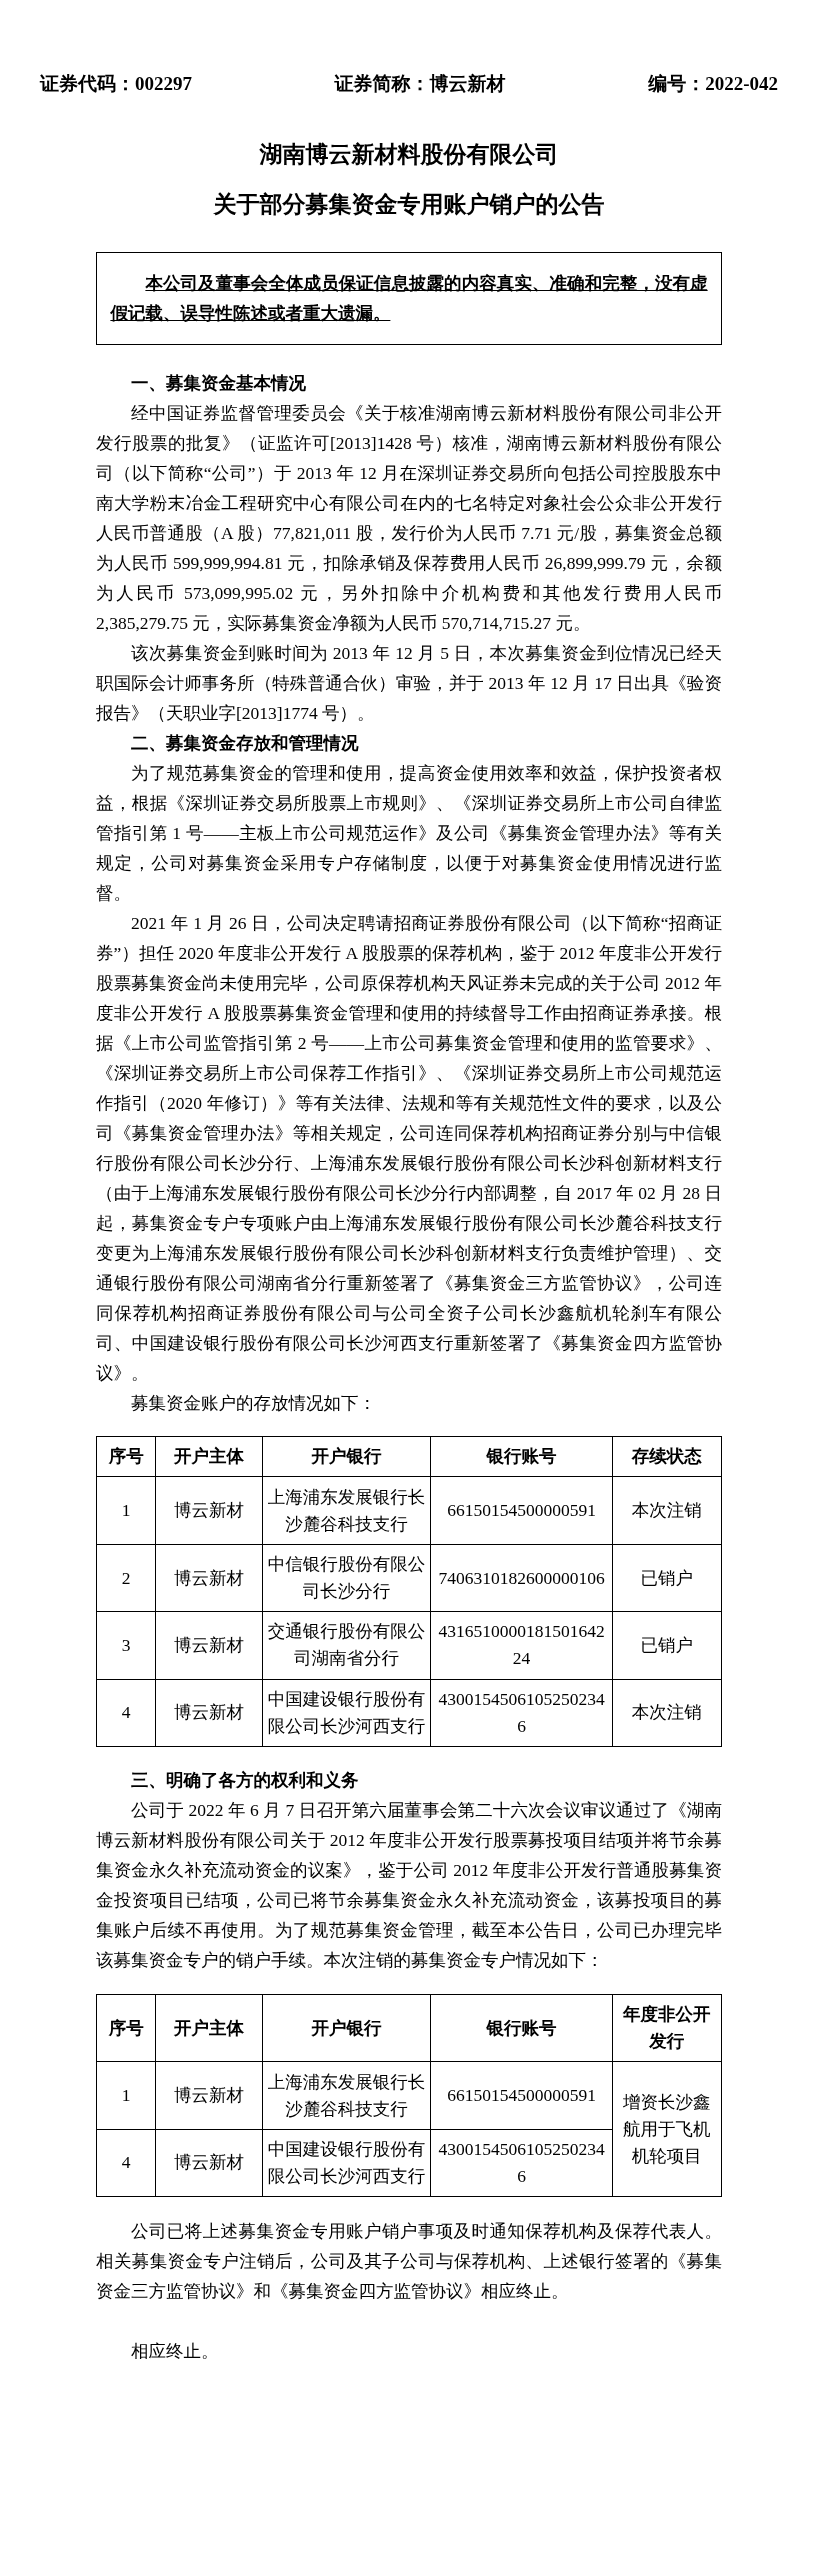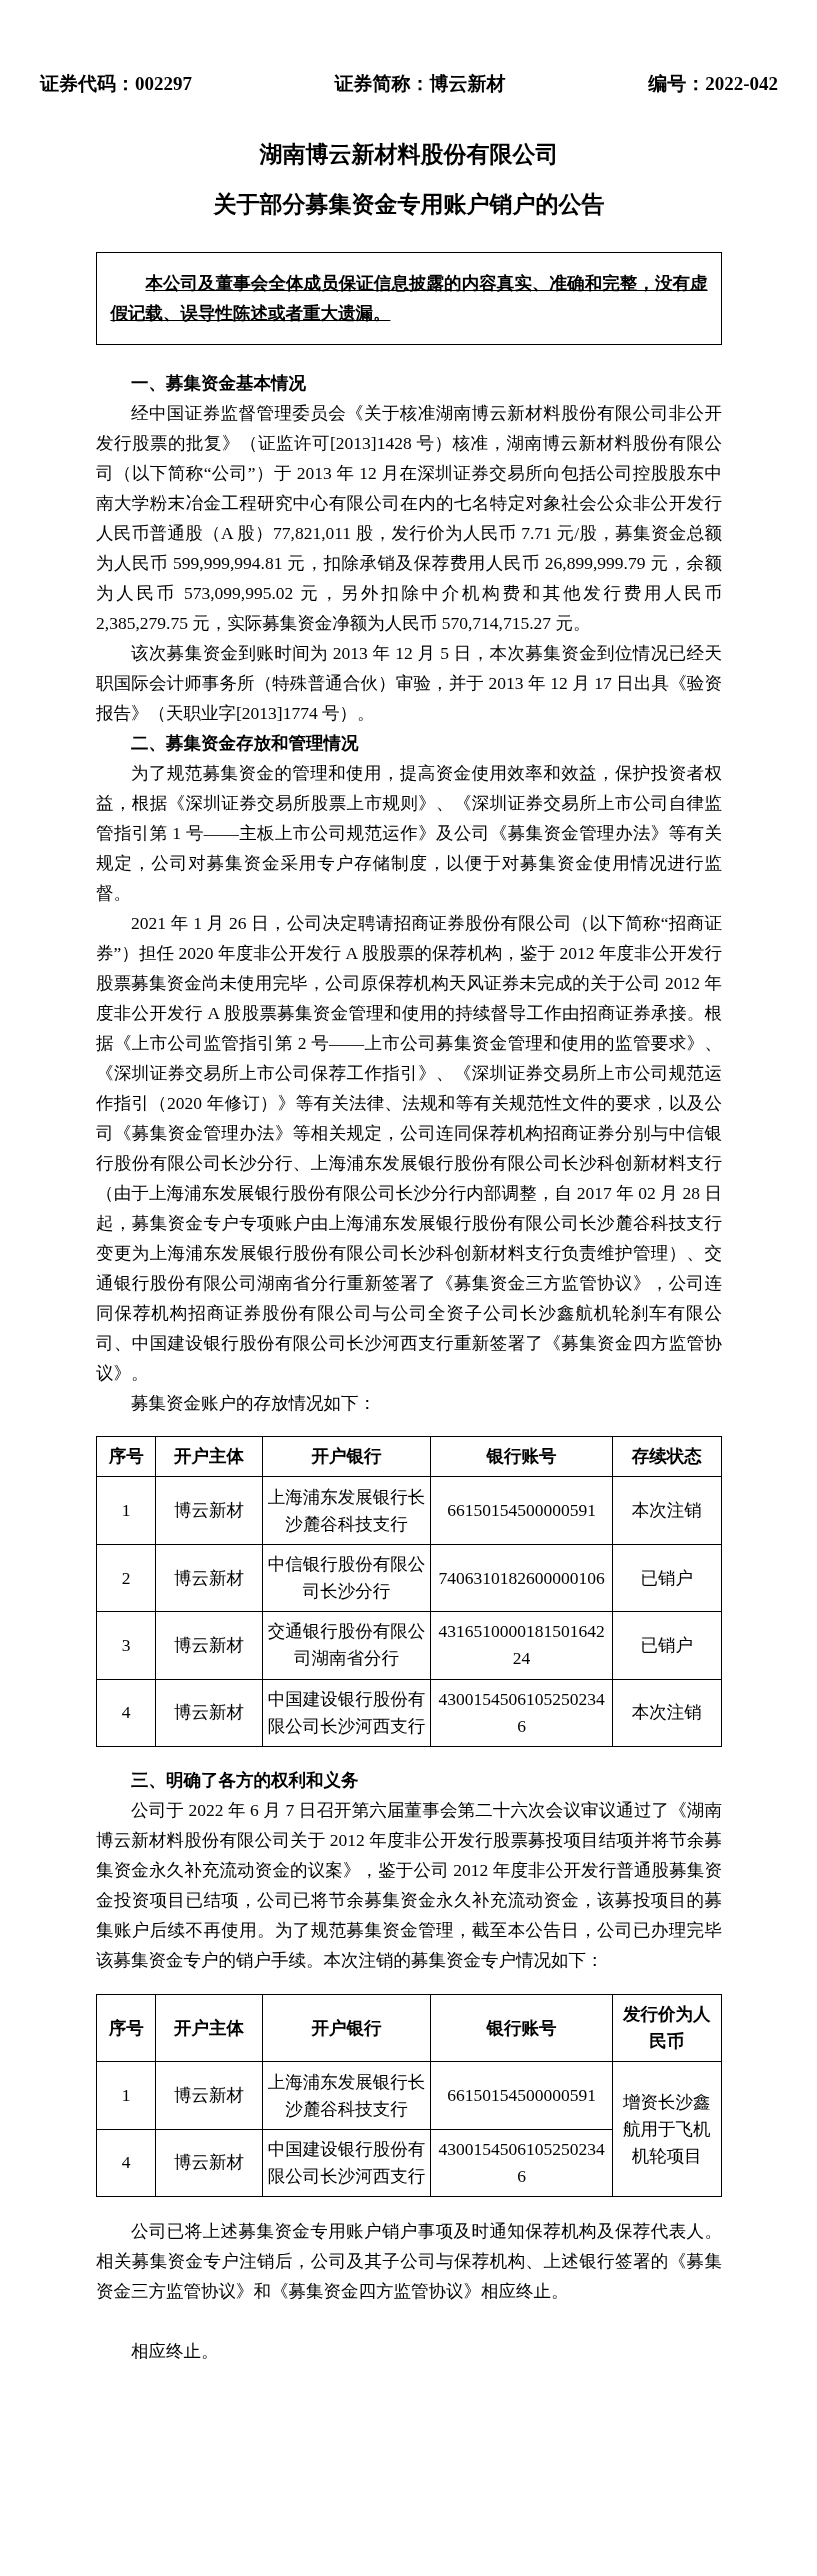--- a/index.html
+++ b/index.html
@@ -155,21 +155,21 @@
           <col class="col-bank">
           <col class="col-acct">
           <col class="col-stat">
       </colgroup>
       <thead>
         <tr>
           <th>序号</th>
           <th>开户主体</th>
           <th>开户银行</th>
           <th>银行账号</th>
-          <th>发行价为人民币</th>
+          <th>年度非公开发行</th>
         </tr>
       </thead>
       <tbody>
         <tr>
           <td>1</td>
           <td>博云新材</td>
           <td>上海浦东发展银行长沙麓谷科技支行</td>
           <td>66150154500000591</td>
           <td rowspan="2">增资长沙鑫航用于飞机机轮项目</td>
         </tr>

